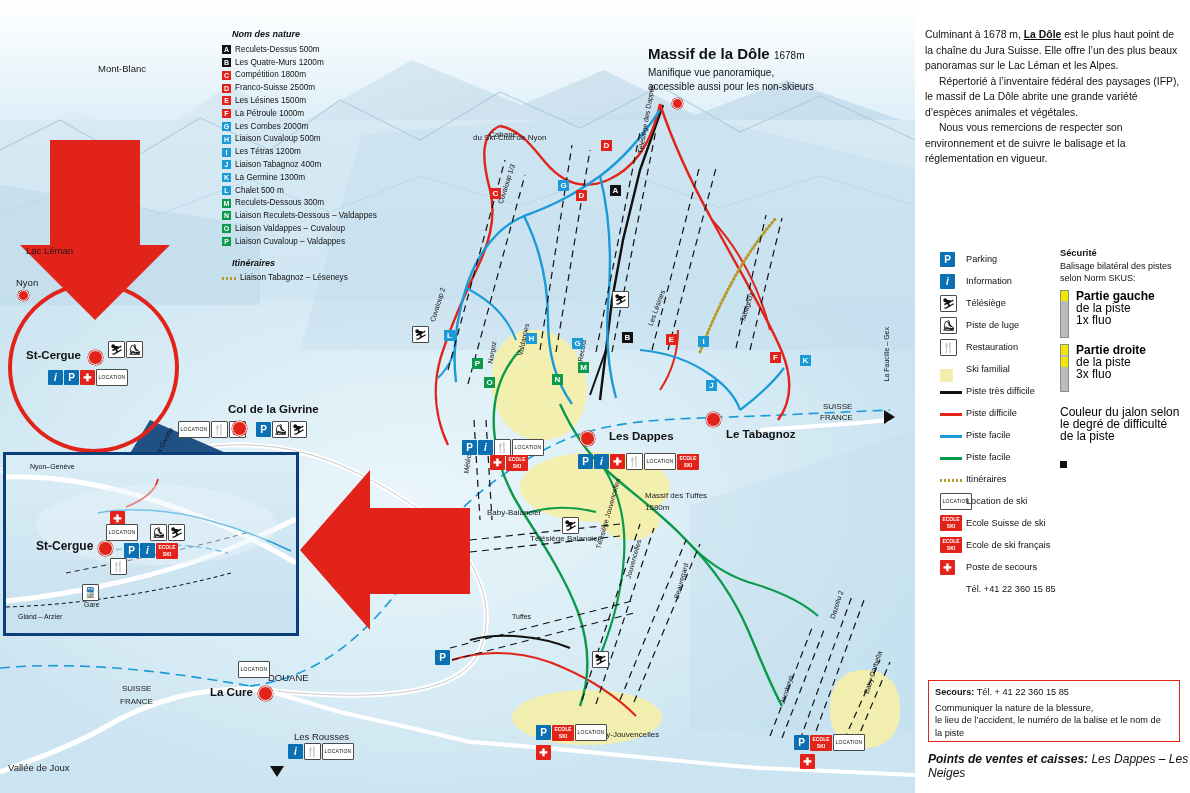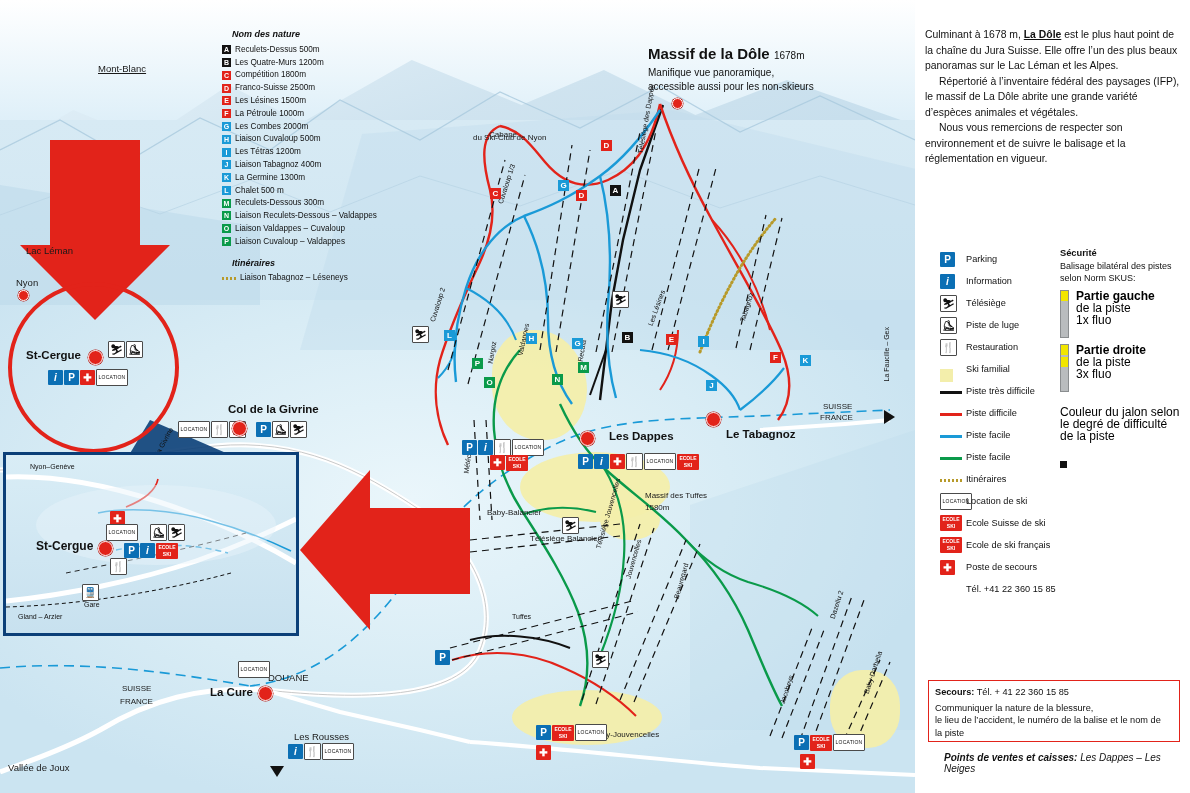--- a/index.html
+++ b/index.html
@@ -251,21 +251,21 @@
     border: 1px solid #e2231a;
     padding: 5px 6px;
     box-sizing: border-box;
     font-size: 9.2px;
     line-height: 12.5px;
     color: #111;
   }
   .secours-box b { font-weight: bold; }
   .points-vente {
     position: absolute; left: 928px; top: 752px;
-    font-size: 10px; font-style: italic; color: #111; margin-left: 16px;
+    font-size: 12px; font-style: italic; color: #111;
   }
   .points-vente b { font-weight: bold; font-style: italic; }
   .zone-box {
     position: absolute;
     width: 13px; height: 13px;
   }
 </style>
 </head>
 <body>
 
@@ -408,21 +408,21 @@
           <div class="row"><span class="pl-badge b-green">O</span><span>Liaison Valdappes – Cuvaloup</span></div>
           <div class="row"><span class="pl-badge b-green">P</span><span>Liaison Cuvaloup – Valdappes</span></div>
         </div>
       <div class="itin-hdr">Itinéraires</div>
       <div class="itin-row">
         <span class="itin-dash"></span><span>Liaison Tabagnoz – Léseneys</span>
       </div>
     </div>
 
     <div id="place-layer">
-        <div class="geo-label" style="left: 98px; top: 63px; text-decoration: underline;">Mont-Blanc</div>
+        <div class="geo-label" style="left: 98px; top: 63px;">Mont-Blanc</div>
         <div class="geo-label" style="left: 26px; top: 245px;">Lac Léman</div>
         <div class="geo-label" style="left: 16px; top: 277px;">Nyon</div>
         <div class="place-label" style="left: 26px; top: 349px;">St-Cergue</div>
         <div class="place-label" style="left: 228px; top: 403px;">Col de la Givrine</div>
         <div class="place-label" style="left: 609px; top: 430px;">Les Dappes</div>
         <div class="place-label" style="left: 726px; top: 428px;">Le Tabagnoz</div>
         <div class="place-label" style="left: 210px; top: 686px;">La Cure</div>
         <div class="geo-label" style="left: 294px; top: 731px;">Les Rousses</div>
         <div class="geo-label" style="left: 8px; top: 762px;">Vallée de Joux</div>
         <div class="geo-label" style="left: 12px; top: 613px;">Gland – Arzier</div>

